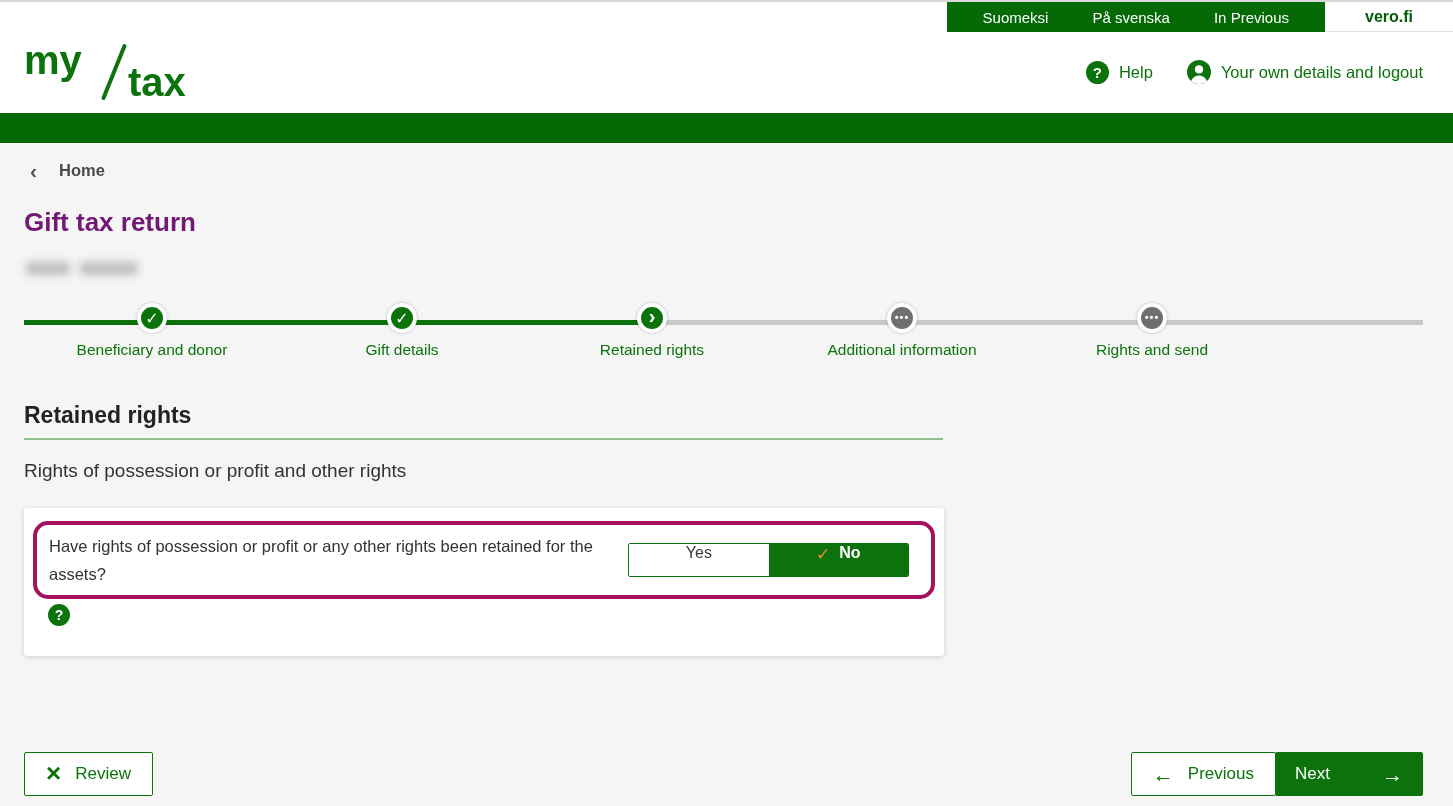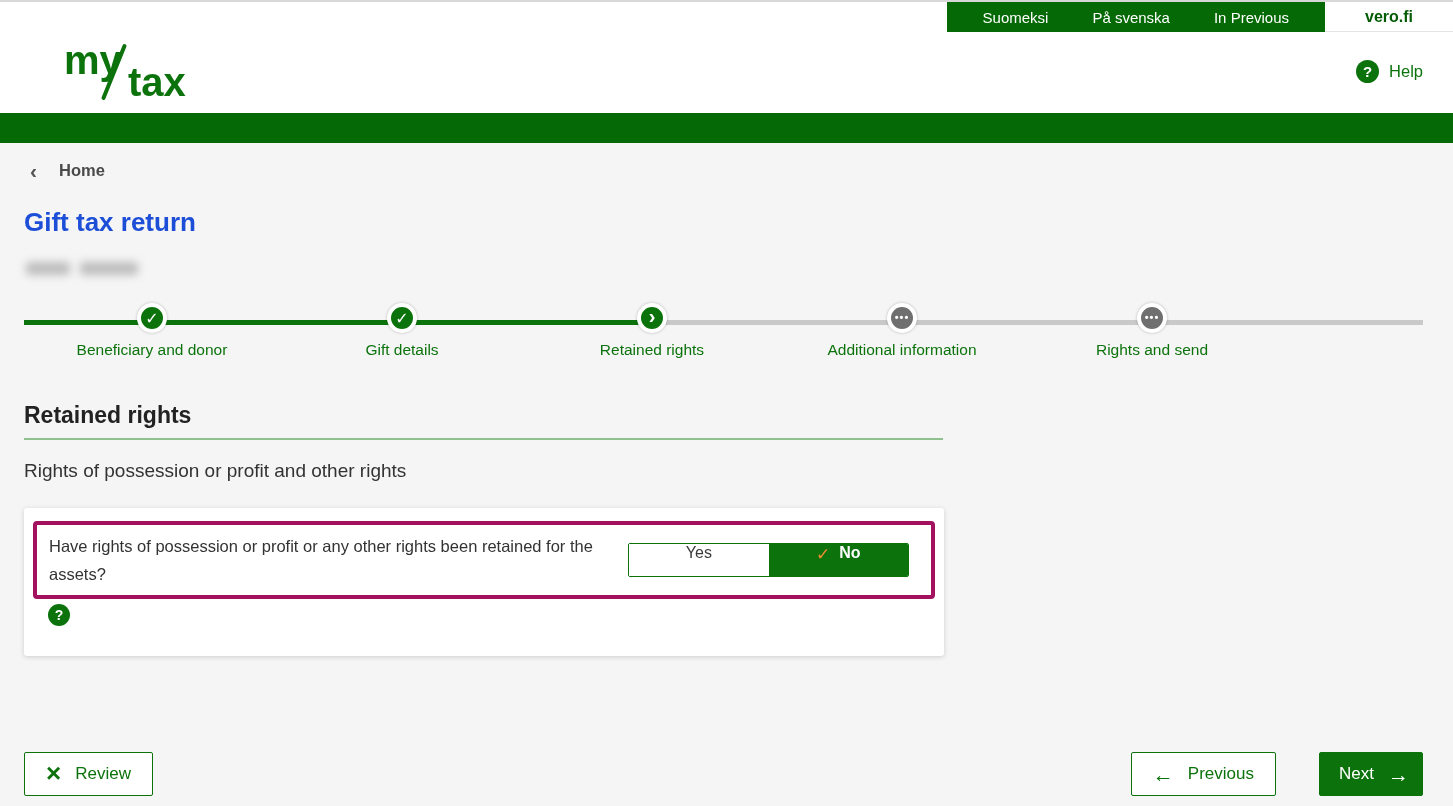--- a/index.html
+++ b/index.html
@@ -20,37 +20,37 @@
   
   .topline{position:absolute;left:0;top:0;width:100%;height:2px;background:#d8d8d8;}
   .header{position:absolute;left:0;top:2px;width:100%;height:111px;background:#fff;}
   .lang-bar{position:absolute;top:0;right:0;height:30px;display:flex;align-items:stretch;}
   .lang-green{background:var(--green-bar);display:flex;align-items:center;gap:44px;padding:0 36px;margin-left:11px;}
   .lang-item{color:#fff;font-size:15px;cursor:pointer;white-space:nowrap;}
   .verofi{width:128px;display:flex;align-items:center;justify-content:center;
           color:#045c04;font-weight:bold;font-size:16px;border-bottom:1px solid #e4e4e4;cursor:pointer;}
 
   .logo{position:absolute;left:24px;top:42px;width:160px;height:64px;color:var(--green);cursor:pointer;}
-  .logo .my{position:absolute;left:0;top:-4px;font-size:40px;font-weight:600;letter-spacing:0;line-height:1;margin-left:40px;}
+  .logo .my{position:absolute;left:0;top:-4px;font-size:40px;font-weight:600;letter-spacing:0;line-height:1;}
   .logo .slash{position:absolute;left:88px;top:-2px;width:4px;height:60px;background:var(--green);transform:rotate(22deg);border-radius:2px;}
   .logo .tax{position:absolute;left:104px;top:18px;font-size:40px;font-weight:600;line-height:1;}
 
   .header-links{position:absolute;right:30px;top:58px;display:flex;align-items:center;gap:34px;}
   .hlink{display:flex;align-items:center;gap:10px;color:var(--green);font-size:16.5px;cursor:pointer;}
   .qicon{width:23px;height:23px;border-radius:50%;background:var(--green);color:#fff;font-weight:bold;
          font-size:15px;display:flex;align-items:center;justify-content:center;}
   .person-svg{width:24px;height:24px;display:block;}
 
   .green-band{position:absolute;left:0;top:113px;width:100%;height:30px;background:var(--green-bar);}
 
   
   .breadcrumb{position:absolute;left:30px;top:160px;display:flex;align-items:center;gap:22px;
               color:#4a4a4a;font-weight:bold;font-size:16.5px;cursor:pointer;}
   .crumb-chevron{font-size:21px;font-weight:bold;color:#555;line-height:1;}
-  .page-title{position:absolute;left:24px;top:207px;font-size:26px;font-weight:600;color:#1d4ed8;}
+  .page-title{position:absolute;left:24px;top:207px;font-size:26px;font-weight:600;color:#701a75;}
   .blur-name{position:absolute;left:26px;top:262px;display:flex;gap:10px;filter:blur(4px);}
   .blur-name span{display:inline-block;height:13px;border-radius:3px;background:#bdbdbd;}
   .blur-name .b1{width:44px;}
   .blur-name .b2{width:58px;}
 
   
   .stepper{position:absolute;left:24px;top:303px;width:1399px;height:70px;}
   .track{position:absolute;left:0;top:17px;width:100%;height:5px;background:var(--gray-track);}
   .progress{position:absolute;left:0;top:17px;width:628px;height:5px;background:var(--green);}
   .step{position:absolute;top:0;width:250px;display:flex;flex-direction:column;align-items:center;cursor:pointer;}
@@ -66,42 +66,42 @@
 
   
   .section-heading{position:absolute;left:24px;top:402px;width:919px;font-size:23px;font-weight:bold;
                    color:#222;padding-bottom:9px;border-bottom:2px solid var(--green-underline);}
   .section-sub{position:absolute;left:24px;top:460px;font-size:19px;color:var(--text);}
 
   
   .card{position:absolute;left:24px;top:508px;width:920px;height:148px;background:#fff;
         border-radius:3px;box-shadow:0 1px 5px rgba(0,0,0,.16);}
   .highlight{position:absolute;left:9px;top:13px;width:902px;border:4px solid var(--highlight);
-             border-radius:4px;padding:7px 22px 7px 10px;display:flex;align-items:center;
+             border-radius:15px;padding:7px 22px 7px 10px;display:flex;align-items:center;
              justify-content:space-between;background:#fff;}
   .question{width:600px;font-size:16.5px;color:var(--text);line-height:1.7;padding-left:2px;}
   .toggle{display:flex;width:290px;height:34px;border:1px solid var(--green);border-radius:2px;overflow:hidden;}
   .tbtn{flex:1;display:flex;align-items:flex-start;justify-content:center;font-size:16px;cursor:pointer;gap:9px;}
   .tbtn.off{background:#fff;color:#3a3a3a;}
   .tbtn.on{background:var(--green);color:#fff;font-weight:bold;}
   .tbtn .tick{color:var(--orange);font-weight:bold;font-size:17px;}
   .card-help{position:absolute;left:24px;top:96px;display:flex;align-items:center;gap:14px;cursor:pointer;}
   .card-help .qicon{width:22px;height:22px;font-size:14px;}
   .card-help .htext{color:var(--green);font-size:16.5px;}
 
   
   .btn{position:absolute;bottom:10px;height:44px;display:inline-flex;align-items:center;gap:14px;
        padding:0 21px;border:1px solid var(--green);border-radius:2px;background:#fff;
        color:var(--green);font-size:17px;cursor:pointer;}
   .btn .xicon{font-size:26px;font-weight:bold;line-height:1;margin-top:-3px;}
   .btn .arrow{font-size:21px;line-height:1;}
   .btn-cancel{left:24px;}
   .btn-save{left:168px;}
   .btn-prev{right:177px;}
-  .btn-next{right:30px;width:104px;background:var(--green);color:#fff;justify-content:space-between;padding:0 19px;}
+  .btn-next{right:30px;width:148px;background:var(--green);color:#fff;justify-content:space-between;padding:0 19px;}
   .save-svg{width:19px;height:19px;display:block;}
 </style>
 </head>
 <body>
 
 <div class="screen">
 
   <div class="topline"></div>
 
   <div class="header">
@@ -118,20 +118,35 @@
       <span class="my">my</span>
       <span class="slash"></span>
       <span class="tax">tax</span>
     </div>
 
     <div class="header-links">
       <div class="hlink">
         <span class="qicon">?</span>
         <span>Help</span>
       </div>
+      <div class="hlink">
+        <svg class="person-svg" viewBox="0 0 24 24">
+          <defs>
+              <clipPath id="pc">
+                <circle cx="12" cy="12" r="12"></circle>
+              </clipPath>
+            </defs>
+          <circle cx="12" cy="12" r="12" fill="#0c730c"></circle>
+          <g clip-path="url(#pc)">
+            <circle cx="12" cy="9.4" r="4.1" fill="#fff"></circle>
+            <path d="M3.5 24a8.5 8.5 0 0 1 17 0z" fill="#fff"></path>
+          </g>
+        </svg>
+        <span>Your own details and logout</span>
+      </div>
     </div>
   </div>
 
   <div class="green-band"></div>
 
   <div class="breadcrumb">
     <span class="crumb-chevron">‹</span>
     <span>Home</span>
   </div>
 

